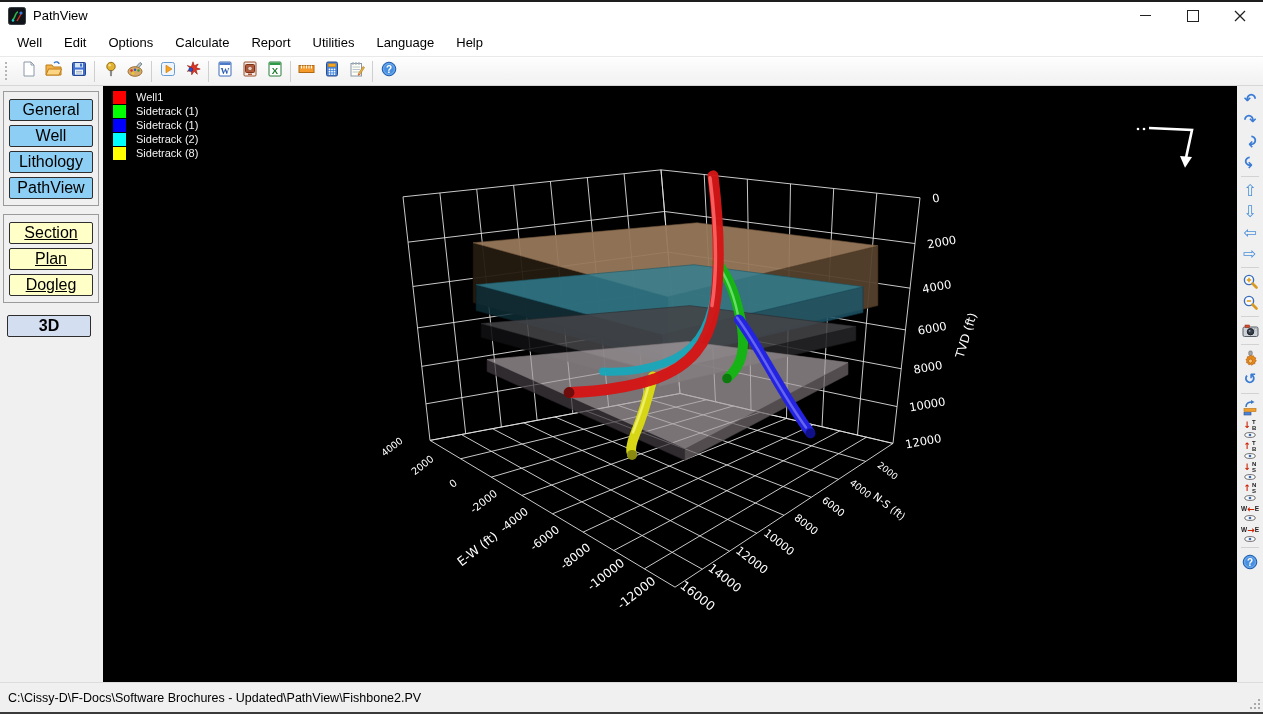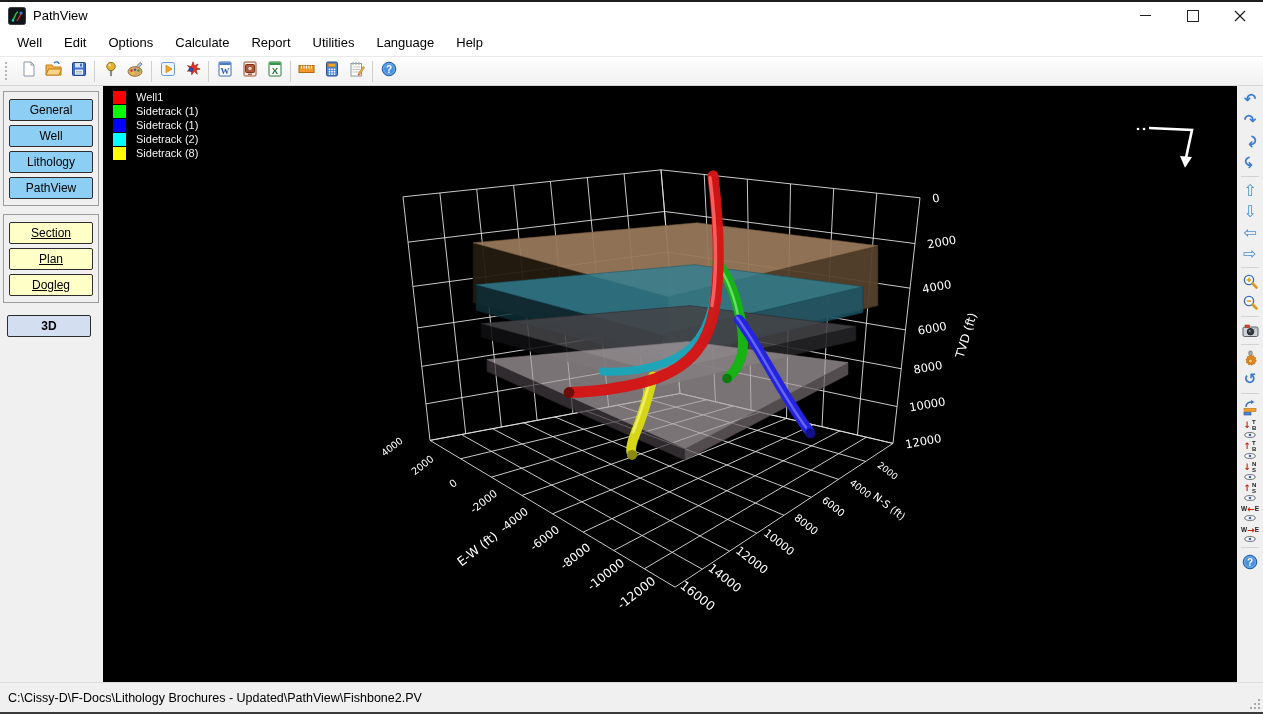--- a/index.html
+++ b/index.html
@@ -17,21 +17,21 @@
   .menu-item{padding:4px 11px;color:#000;}
   
   .toolbar{height:30px;background:linear-gradient(#fefefe,#f1f1f1);border-top:1px solid #e9e9e9;border-bottom:1px solid #d6d6d6;display:flex;align-items:center;padding-left:2px;flex:0 0 auto;box-sizing:border-box;}
   .tb-grip{width:4px;height:18px;border-left:2px dotted #b5b5b5;margin:0 5px 0 3px;}
   .tb-btn{width:25px;height:25px;display:flex;align-items:center;justify-content:center;}
   .tb-sep{width:1px;height:21px;background:#cfcfcf;margin:0 3px;}
   
   .main{flex:1;display:flex;min-height:0;}
   .sidebar{width:103px;background:#f0f0f0;box-sizing:border-box;padding:5px 0 0 3px;flex:0 0 auto;}
   .sb-group{border:1px solid #9b9b9b;width:96px;box-sizing:border-box;padding:3px 0 4px 0;margin-bottom:8px;}
-  .sb-btn{display:block;width:84px;height:22px;margin:4px auto 2px auto;border:1px solid #2e2e2e;border-radius:2px;font-size:12px;font-family:"Liberation Sans",sans-serif;text-align:center;padding:0;color:#000;}
+  .sb-btn{display:block;width:84px;height:22px;margin:4px auto 2px auto;border:1px solid #2e2e2e;border-radius:2px;font-size:16px;font-family:"Liberation Sans",sans-serif;text-align:center;padding:0;color:#000;}
   .c-blue{background:#8DCFF4;}
   .c-yellow{background:#FFFFC8;text-decoration:underline;}
   .c-steel{background:#D3DEF1;}
   .sb-single{margin:12px auto 0 4px;font-weight:bold;}
   
   .plot{flex:1;position:relative;background:#000;min-width:0;}
   .scene{position:absolute;left:0;top:0;width:100%;height:100%;}
   .legend{position:absolute;top:5px;left:10px;z-index:5;}
   .legend-row{display:flex;align-items:flex-start;height:14px;}
   .legend-swatch{width:13px;height:13px;margin-right:10px;flex:0 0 auto;}
@@ -586,21 +586,21 @@
               <circle cx="8" cy="8" r="6.8" fill="#4a90e0" stroke="#1e5aa8"></circle>
               <circle cx="8" cy="8" r="5.4" fill="none" stroke="#8ac0f0" stroke-width="1" opacity=".6"></circle>
               <text x="8" y="12" font-size="10" font-weight="bold" fill="#fff" text-anchor="middle">?</text>
             </svg>
           </span>
         </div>
       </div>
   </div>
 
   <div class="statusbar">
-    <span>C:\Cissy-D\F-Docs\Lithology Brochures - Updated\PathView\Fishbone2.PV</span>
+    <span>C:\Cissy-D\F-Docs\Software Brochures - Updated\PathView\Fishbone2.PV</span>
     <svg class="grip" width="13" height="13">
         <g fill="#aaa">
           <rect x="10" y="10" width="2" height="2"></rect>
           <rect x="10" y="6" width="2" height="2"></rect>
           <rect x="6" y="10" width="2" height="2"></rect>
           <rect x="10" y="2" width="2" height="2"></rect>
           <rect x="6" y="6" width="2" height="2"></rect>
           <rect x="2" y="10" width="2" height="2"></rect>
         </g>
       </svg>

